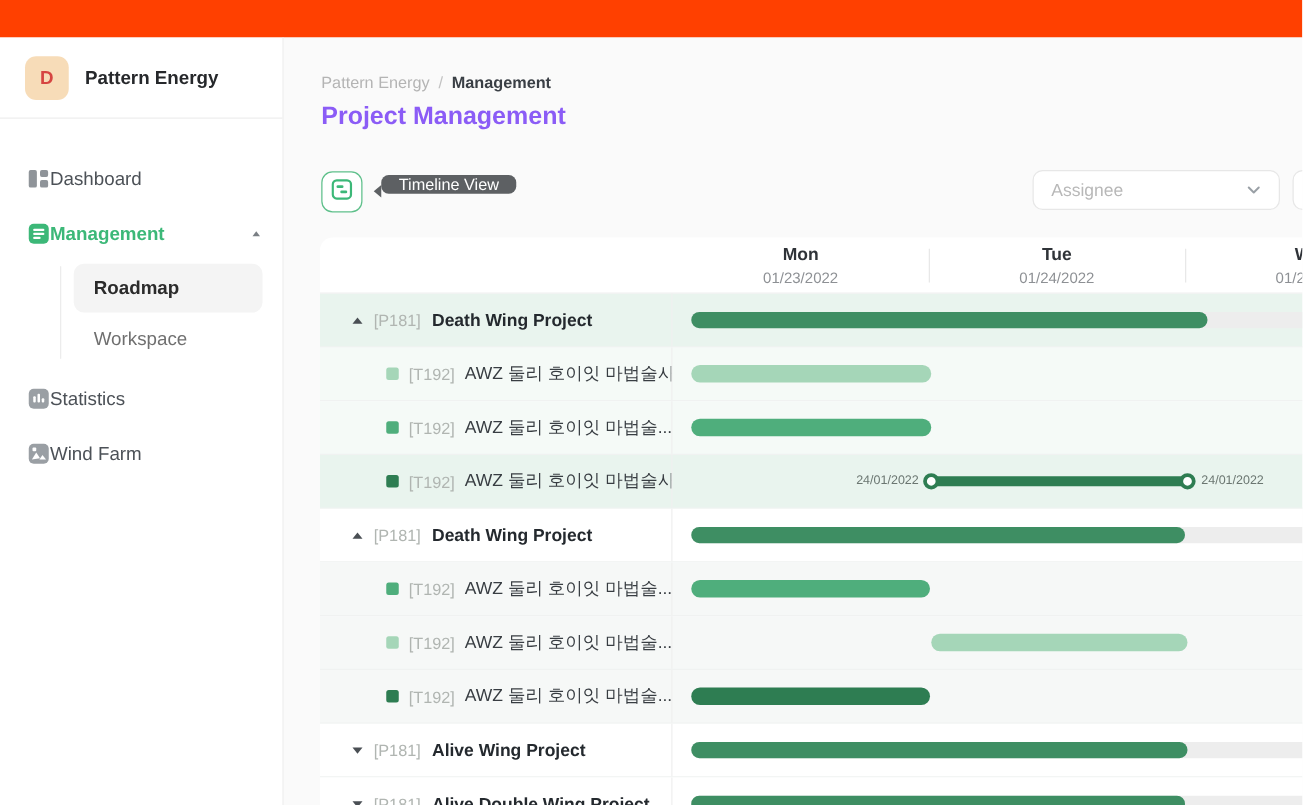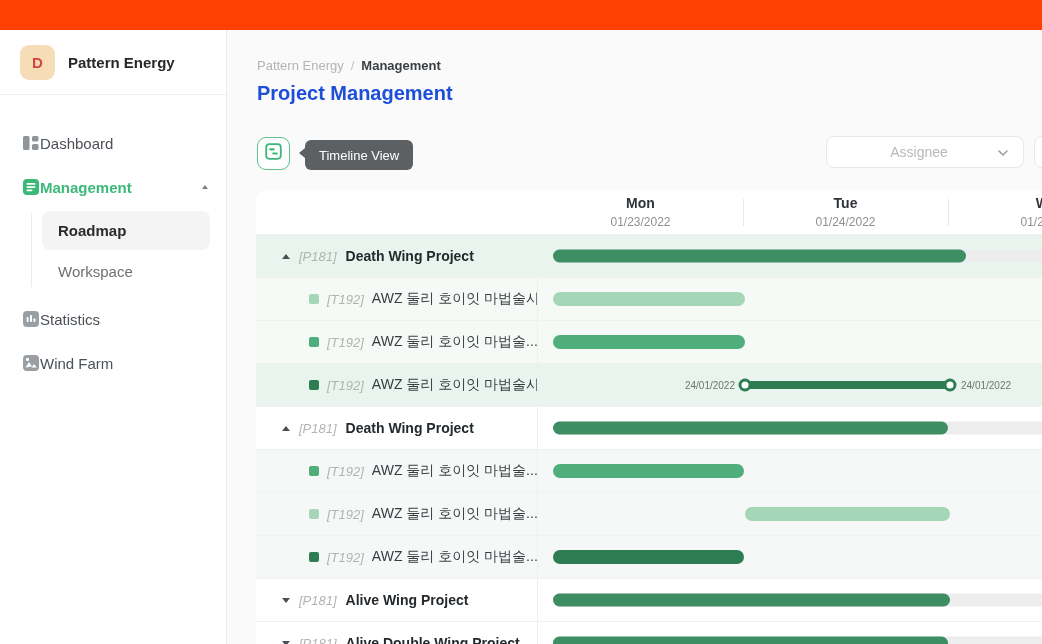--- a/index.html
+++ b/index.html
@@ -18,48 +18,48 @@
                  display:flex; align-items:center; justify-content:center;
                  color:#D64541; font-weight:700; font-size:15px; }
   .logo-name { font-size:15px; font-weight:700; color:#26282B; }
   .sidebar-divider { height:1px; background:#eeeeee; margin:0 0 0 0; }
   .nav { padding:26px 0 0 0; }
   .nav-item { display:flex; align-items:center; padding:0 18px 0 22px;
               height:44px; font-size:15px; color:#4C5157; cursor:pointer; }
   .nav-item .ico { width:18px; height:18px; flex:0 0 18px; display:flex; }
   .nav-item.active { color:#3CB878; font-weight:600; }
   .nav-item .spacer { flex:1; }
-  .sub-wrap { position:relative; margin:2px 0 6px 0; }
+  .sub-wrap { position:relative; margin:2px 0 6px 17px; }
   .sub-guide { position:absolute; left:31px; top:2px; bottom:4px; width:1px; background:#ececec; }
   .sub-item { margin:2px 16px 2px 42px; height:39px; display:flex; align-items:center;
               padding:0 16px; border-radius:8px; font-size:15px; color:#6F6F6F; cursor:pointer; }
   .sub-item.active { background:#F4F4F4; color:#2B2B2B; font-weight:600; }
   .caret { width:0; height:0; border-left:4px solid transparent; border-right:4px solid transparent; }
   .caret.up   { border-bottom:5px solid #4A4F54; }
   .caret.down { border-top:5px solid #4A4F54; }
   .caret.small.up { border-left-width:3.5px; border-right-width:3.5px; border-bottom-width:4.5px; border-bottom-color:#7a7f84; }
 
   
   .main { position:absolute; left:227px; top:30px; right:0; bottom:0; background:#FAFAFA; }
   .breadcrumb { position:absolute; left:30px; top:28px; font-size:13px; color:#B4B4B4; }
   .breadcrumb .sep { margin:0 7px; color:#c2c2c2; }
   .breadcrumb .current { color:#3A3F45; font-weight:600; }
-  .page-title { position:absolute; left:30px; top:52px; font-size:20px; font-weight:700; color:#1d4ed8; }
+  .page-title { position:absolute; left:30px; top:52px; font-size:20px; font-weight:700; color:#8b5cf6; }
 
   
   .view-btn { position:absolute; left:30px; top:107px; width:33px; height:33px; background:#fff;
               border:1.5px solid #5FC08B; border-radius:9px; display:flex; align-items:center;
               justify-content:center; cursor:pointer; }
-  .tooltip { position:absolute; left:78px; top:110px; height:30px; background:#5D6063; color:#fff;
+  .tooltip { position:absolute; left:78px; top:110px; height:15px; background:#5D6063; color:#fff;
              border-radius:6px; display:flex; align-items:center; padding:0 14px; font-size:13px; }
   .tooltip .arrow { position:absolute; left:-6px; top:8px; width:0; height:0;
                     border-top:5px solid transparent; border-bottom:5px solid transparent;
                     border-right:6px solid #5D6063; }
   .select { position:absolute; top:106px; height:32px; background:#fff; border:1px solid #E7E7E7;
-            border-radius:8px; display:flex; align-items:center; padding:0 14px; cursor:pointer;text-align:center; }
+            border-radius:8px; display:flex; align-items:center; padding:0 14px; cursor:pointer; }
   .select.assignee { left:599px; width:198px; }
   .select .ph { flex:1; font-size:14px; color:#B8B8B8; }
   .select.partial { left:807px; width:40px; }
 
   
   .table { position:absolute; left:29px; top:160px; right:-20px; height:520px;
            background:#fff; border-radius:10px 0 0 0; }
   .thead { display:flex; height:45px; border-bottom:1px solid #F0F0F0; }
   .th-label { width:282px; flex:0 0 282px; }
   .th-col { width:205px; flex:0 0 205px; display:flex; flex-direction:column; align-items:center;
@@ -70,21 +70,21 @@
 
   .grow { display:flex; height:43px; border-bottom:1px solid #F0F2F1; background:#fff; }
   .grow.tint { background:#E9F4EE; }
   .grow.tint2 { background:#F5FAF7; }
   .grow.g2tint { background:#F6F8F7; }
   .grow.hl { background:#E9F4EE; }
   .cell-label { width:282px; flex:0 0 282px; display:flex; align-items:center;
                 border-right:1px solid #EFEFEF; overflow:hidden; }
   .cell-label.grp { padding-left:26px; gap:9px; }
   .cell-label.tsk { padding-left:53px; gap:8px; }
-  .code { font-size:13px; color:#B0B5B1; white-space:nowrap;font-style:italic; }
+  .code { font-size:13px; color:#B0B5B1; white-space:nowrap; }
   .nm { font-size:14px; color:#383D42; white-space:nowrap; }
   .nm.g { font-weight:700; color:#24292E; }
   .sq { width:10px; height:10px; border-radius:2px; flex:0 0 10px; }
   .cell-tl { position:relative; flex:1; }
   .bar { position:absolute; top:50%; transform:translateY(-50%); height:14px; border-radius:7px; }
   .track { position:absolute; top:50%; transform:translateY(-50%); height:13px; border-radius:7px; background:#EDEDED; }
   .pfill { position:absolute; top:50%; transform:translateY(-50%); height:13px; border-radius:7px; }
   .rbar { position:absolute; top:50%; transform:translateY(-50%); height:8px; border-radius:4px; }
   .handle { position:absolute; top:50%; transform:translate(-50%,-50%); width:13px; height:13px;
             border-radius:50%; background:#fff; border:3px solid #2E7D52; cursor:ew-resize; }

